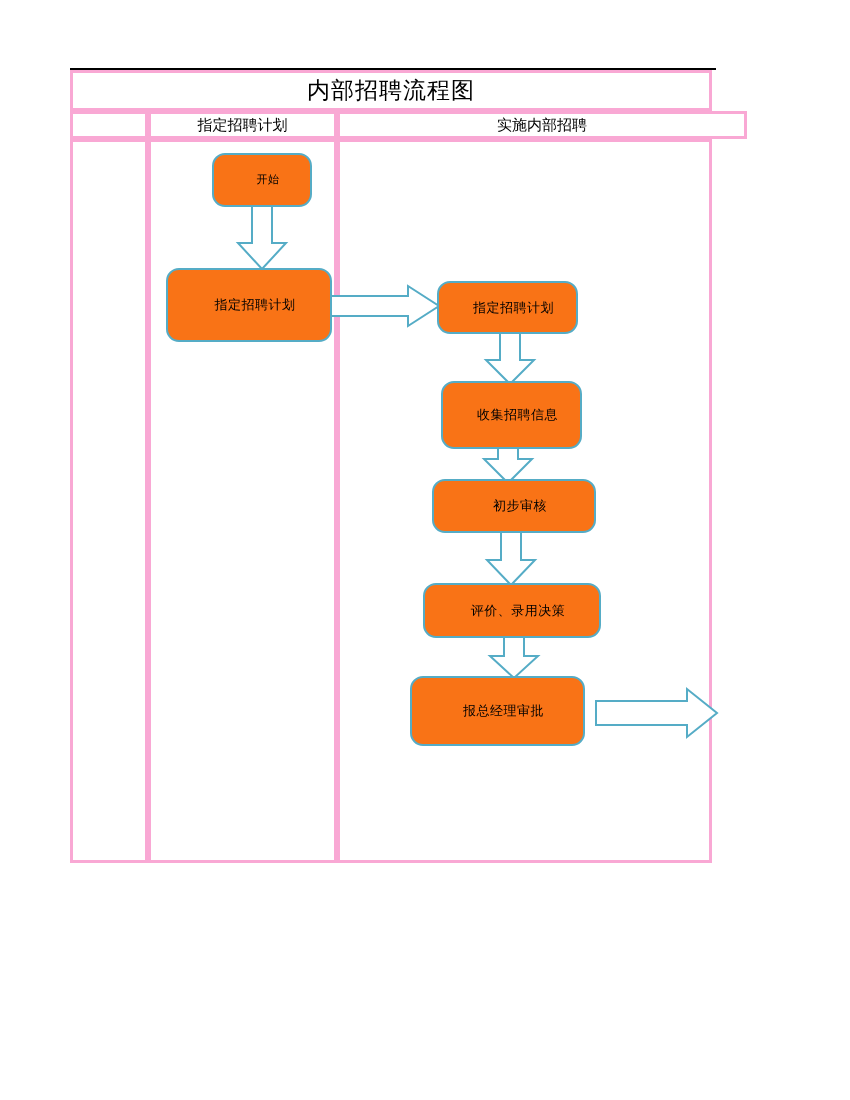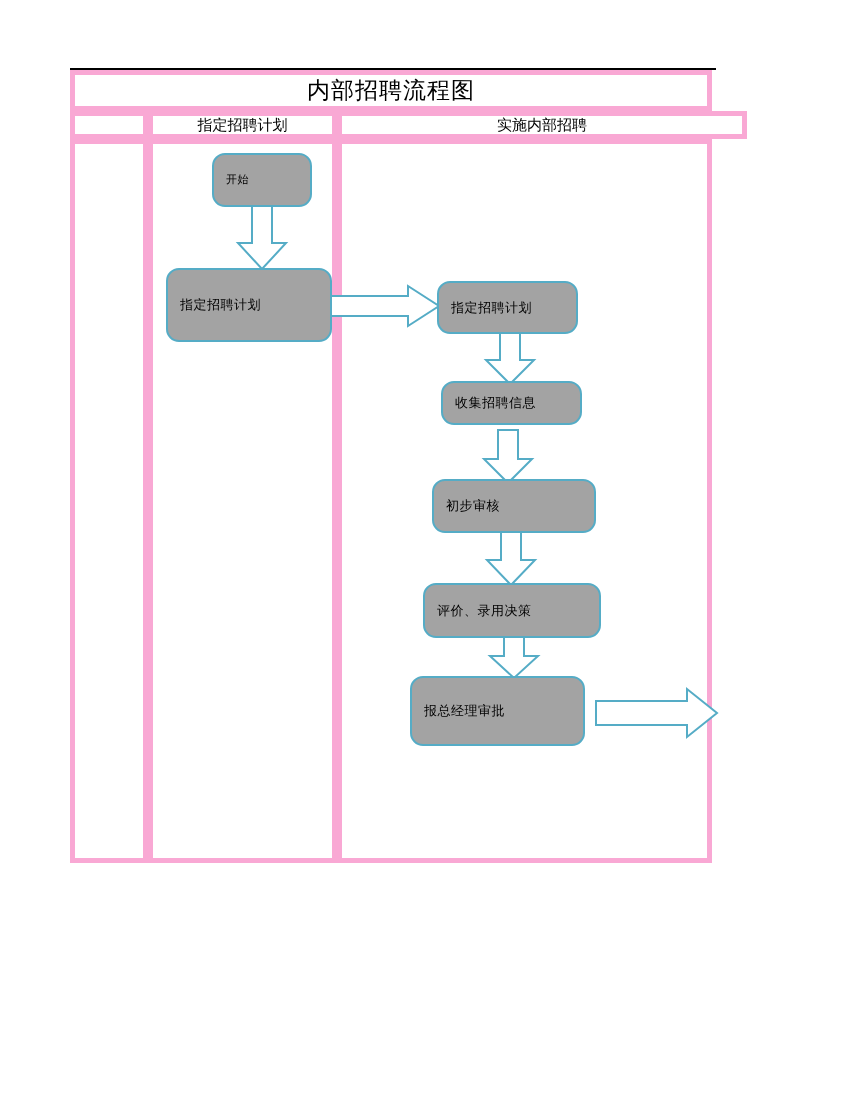--- a/index.html
+++ b/index.html
@@ -27,21 +27,21 @@
     position: absolute;
     left: 70px;
     top: 70px;
     width: 642px;          
     height: 793px;         
     box-sizing: border-box;
   }
   .cell {
     position: absolute;
     box-sizing: border-box;
-    border: 5px solid #f9a8d4;
+    border: 3px solid #f9a8d4;
     background: transparent;
   }
   .title-cell {
     left: 0px;  top: 0px;
     width: 642px; height: 41px;
     display: flex;
     align-items: center;
     justify-content: center;
   }
   .title-cell .t {
@@ -82,24 +82,24 @@
   .body-a { left: 0px;   width: 78px; }
   .body-b { left: 78px;  width: 189px; }
   .body-c { left: 267px; width: 375px; }
 
   
   .node {
     position: absolute;
     box-sizing: border-box;
     border: 2px solid #55ACC6;
     border-radius: 13px;
-    background: #a3a3a3;
+    background: #f97316;
     display: flex;
     align-items: center;
-    justify-content: flex-start;
+    justify-content: center;
     color: #000000;
     text-align: center;
     z-index: 5;
     padding-left: 12px;
   }
   .node .lbl {
     font-size: 13px;
     line-height: 1.2;
     letter-spacing: 0.5px;
   }
@@ -194,21 +194,21 @@
   </div>
 
   <div class="node" style="left:166px; top:268px; width:166px; height:74px;">
     <span class="lbl">指定招聘计划</span>
   </div>
 
   <div class="node" style="left:437px; top:281px; width:141px; height:53px;">
     <span class="lbl">指定招聘计划</span>
   </div>
 
-  <div class="node" style="left:441px; top:381px; width:141px; height:44px;">
+  <div class="node" style="left:441px; top:381px; width:141px; height:68px;">
     <span class="lbl">收集招聘信息</span>
   </div>
 
   <div class="node" style="left:432px; top:479px; width:164px; height:54px;">
     <span class="lbl">初步审核</span>
   </div>
 
   <div class="node" style="left:423px; top:583px; width:178px; height:55px;">
     <span class="lbl">评价、录用决策</span>
   </div>

